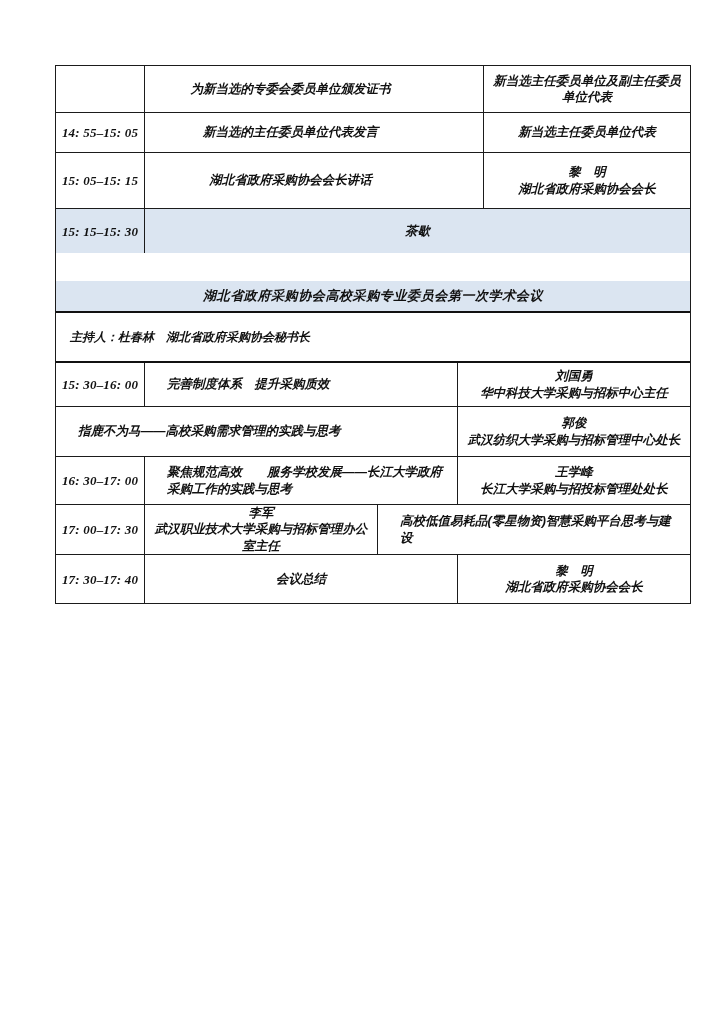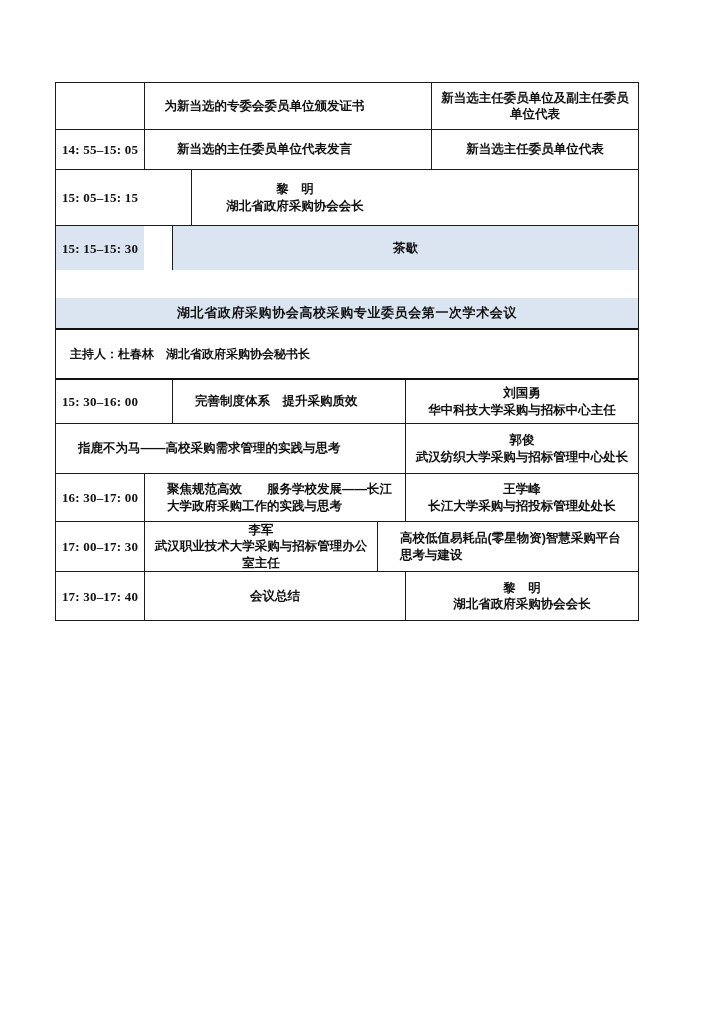--- a/index.html
+++ b/index.html
@@ -3,22 +3,22 @@
 <meta charset="utf-8">
 <style>
   html,body{margin:0;padding:0;}
   body{
     width:720px;height:1018px;background:#ffffff;
     font-family:"Liberation Sans","DejaVu Sans",sans-serif;
     color:#111111;
   }
   .page{position:relative;width:720px;height:1018px;background:#ffffff;overflow:hidden;}
   .agenda{
-    position:absolute;left:55px;top:82px;width:584px;
-    border:1.5px solid #1b1b1b;box-sizing:border-box;background:#ffffff;
+    position:absolute;left:55px;top:65px;width:636px;
+    border:1.5px solid #1b1b1b;box-sizing:border-box;background:#ffffff;font-style:italic;
   }
   .row{display:flex;align-items:stretch;border-bottom:1.5px solid #1b1b1b;box-sizing:border-box;}
   .row:last-child{border-bottom:none;}
   .cell{
     display:flex;align-items:center;justify-content:center;
     text-align:center;font-weight:bold;font-size:12.5px;line-height:17px;
     padding:2px 6px;box-sizing:border-box;flex-direction:column;
   }
   .cell + .cell{border-left:1.5px solid #1b1b1b;}
   .time{
@@ -38,21 +38,21 @@
     height:32px;display:flex;align-items:center;justify-content:center;
     background:#dbe5f1;font-weight:bold;font-size:13px;letter-spacing:0.6px;
     border-bottom:2.2px solid #111111;box-sizing:border-box;margin-top:28px;
   }
   .host-row{
     height:50px;display:flex;align-items:center;
     padding-left:14px;font-weight:bold;font-size:12px;
     border-bottom:2.2px solid #111111;box-sizing:border-box;background:#ffffff;
   }
   
-  .h47{height:47px;} .h40{height:40px;} .h56{height:56px;} .h44{height:44px;gap:28px;}
+  .h47{height:47px;} .h40{height:40px;} .h56{height:56px;} .h44{height:44px;}
   .h50{height:50px;} .h48{height:48px;}
 </style>
 </head>
 <body>
 
 <div class="page">
   <div class="agenda">
 
     <div class="top-sec">
 
@@ -69,20 +69,21 @@
         <div class="cell time">14: 55–15: 05</div>
         <div class="cell topic">新当选的主任委员单位代表发言</div>
         <div class="cell speaker">
           <div class="line">新当选主任委员单位代表</div>
 
         </div>
       </div>
 
       <div class="row h56">
         <div class="cell time">15: 05–15: 15</div>
+        <div class="cell topic">湖北省政府采购协会会长讲话</div>
         <div class="cell speaker">
           <div class="line">黎　明</div>
           <div class="line">湖北省政府采购协会会长</div>
         </div>
       </div>
 
       <div class="row h44 break-row">
         <div class="cell time blue">15: 15–15: 30</div>
         <div class="cell topic blue">茶歇</div>
       </div>

